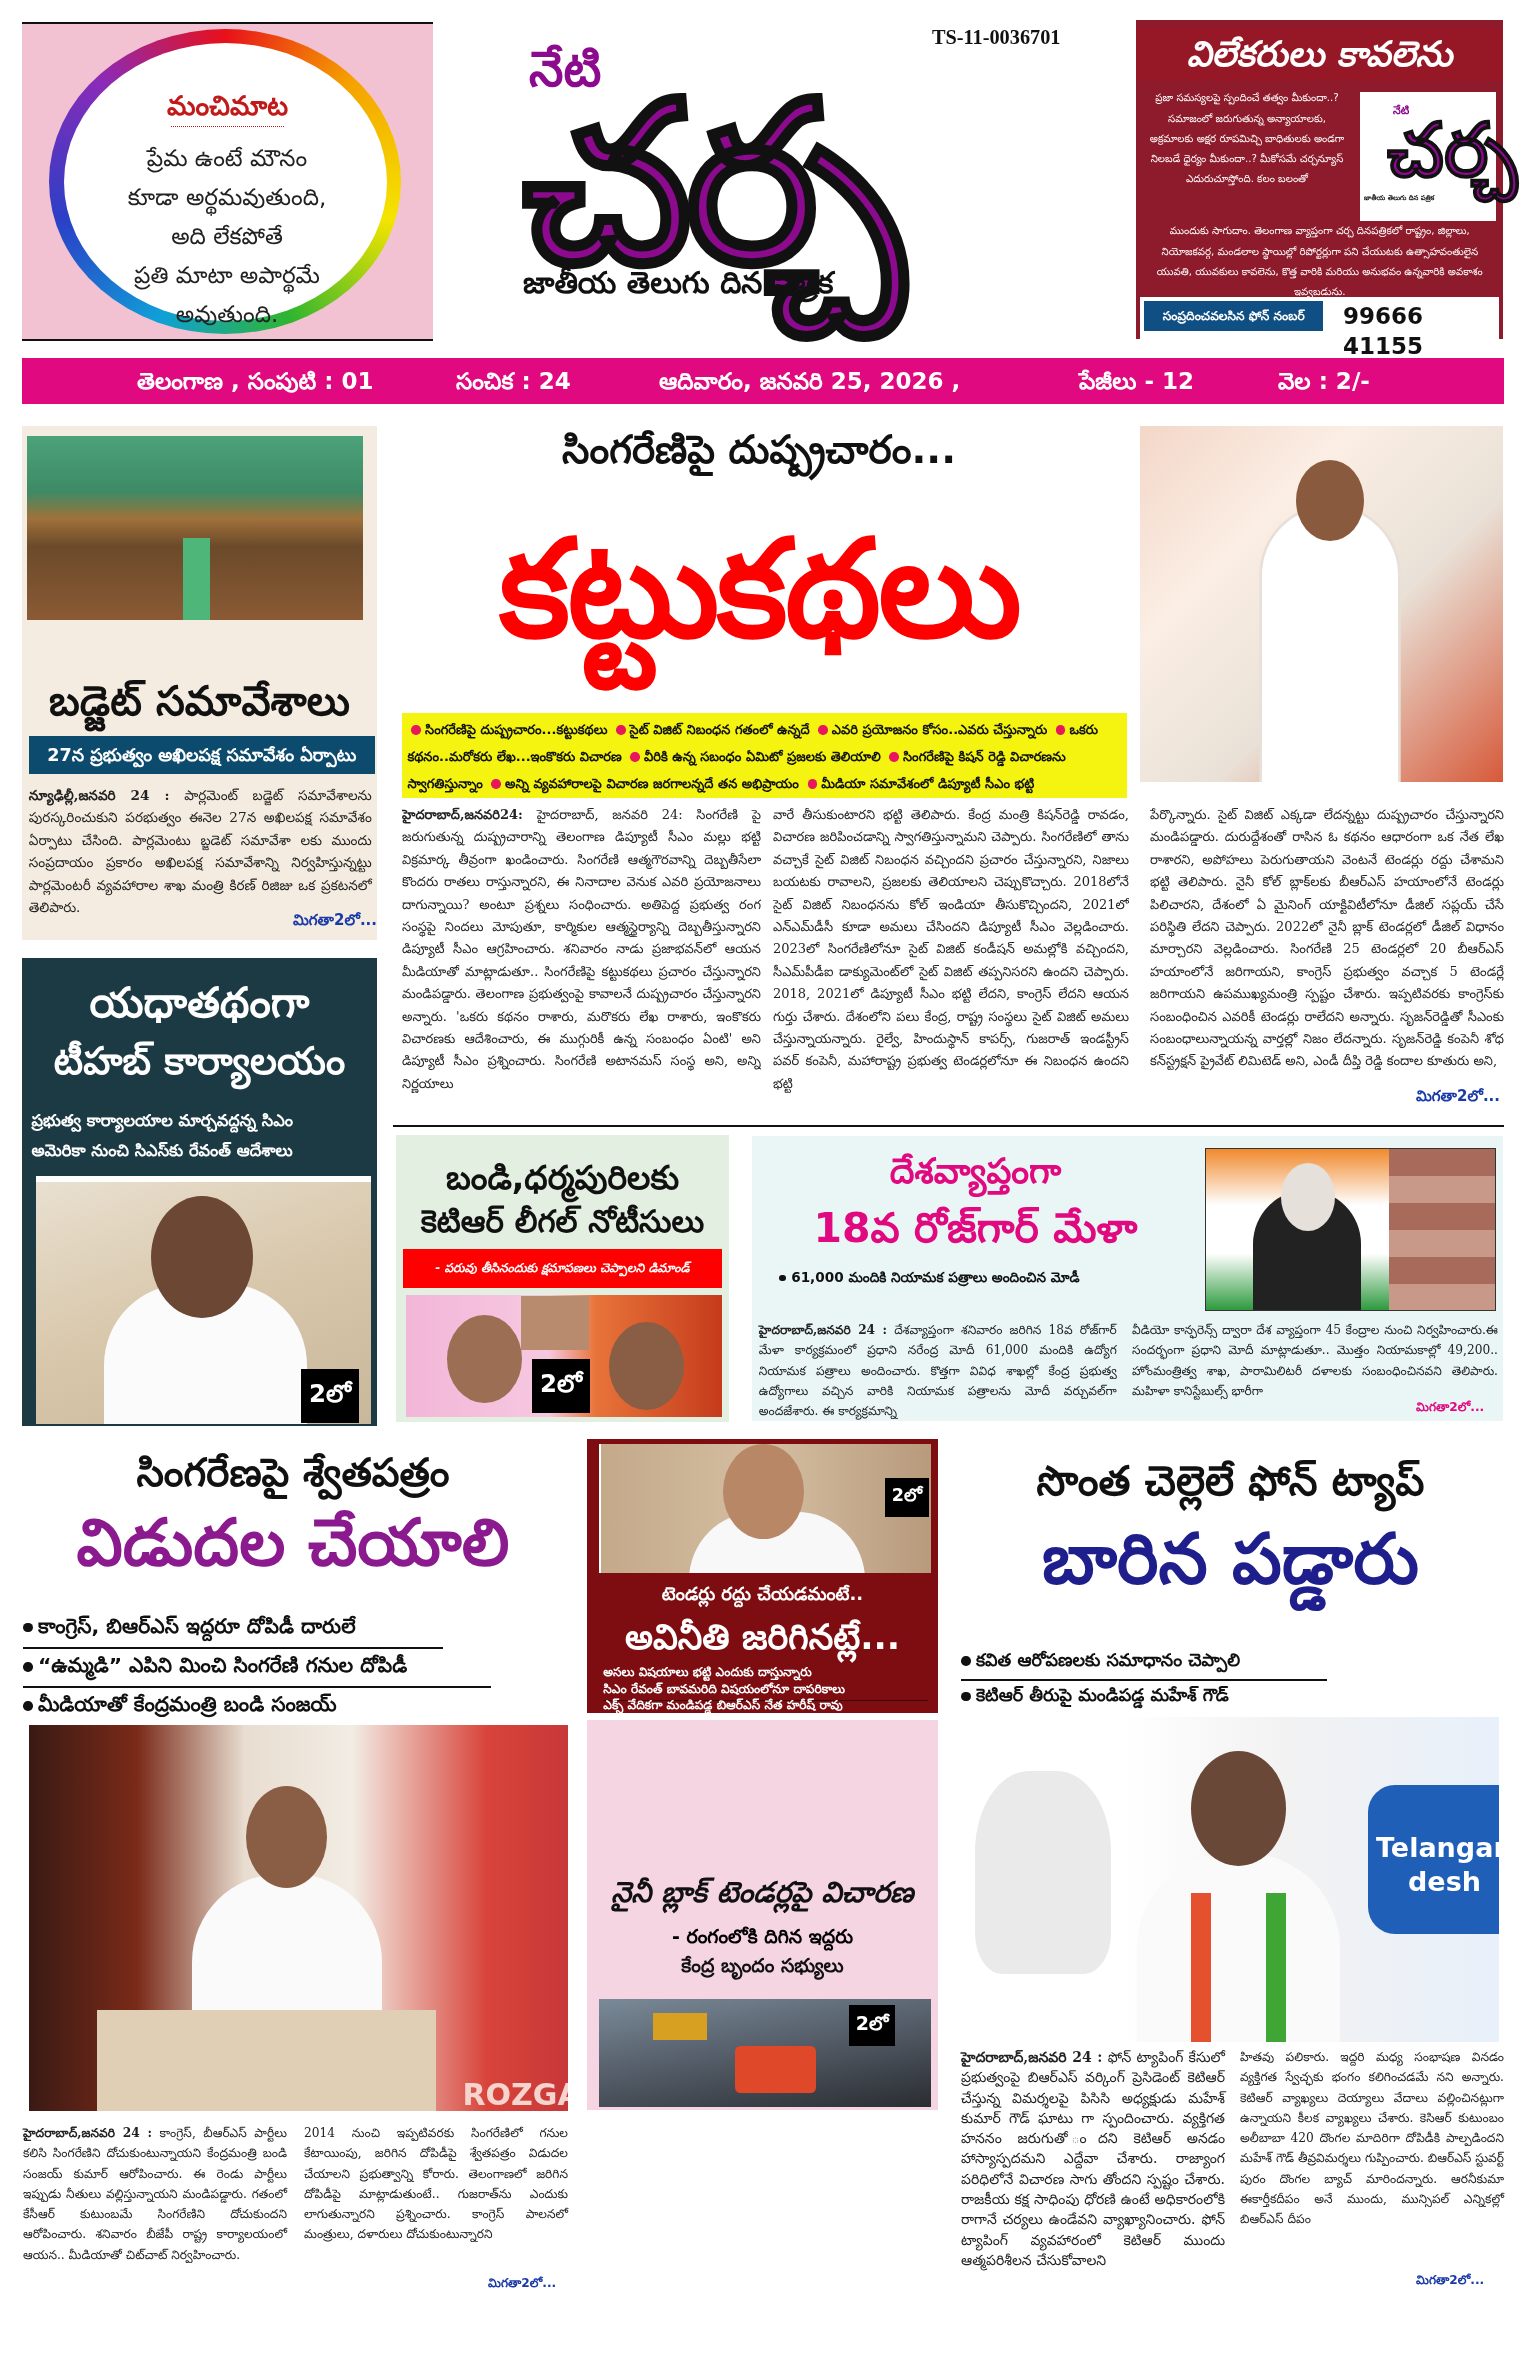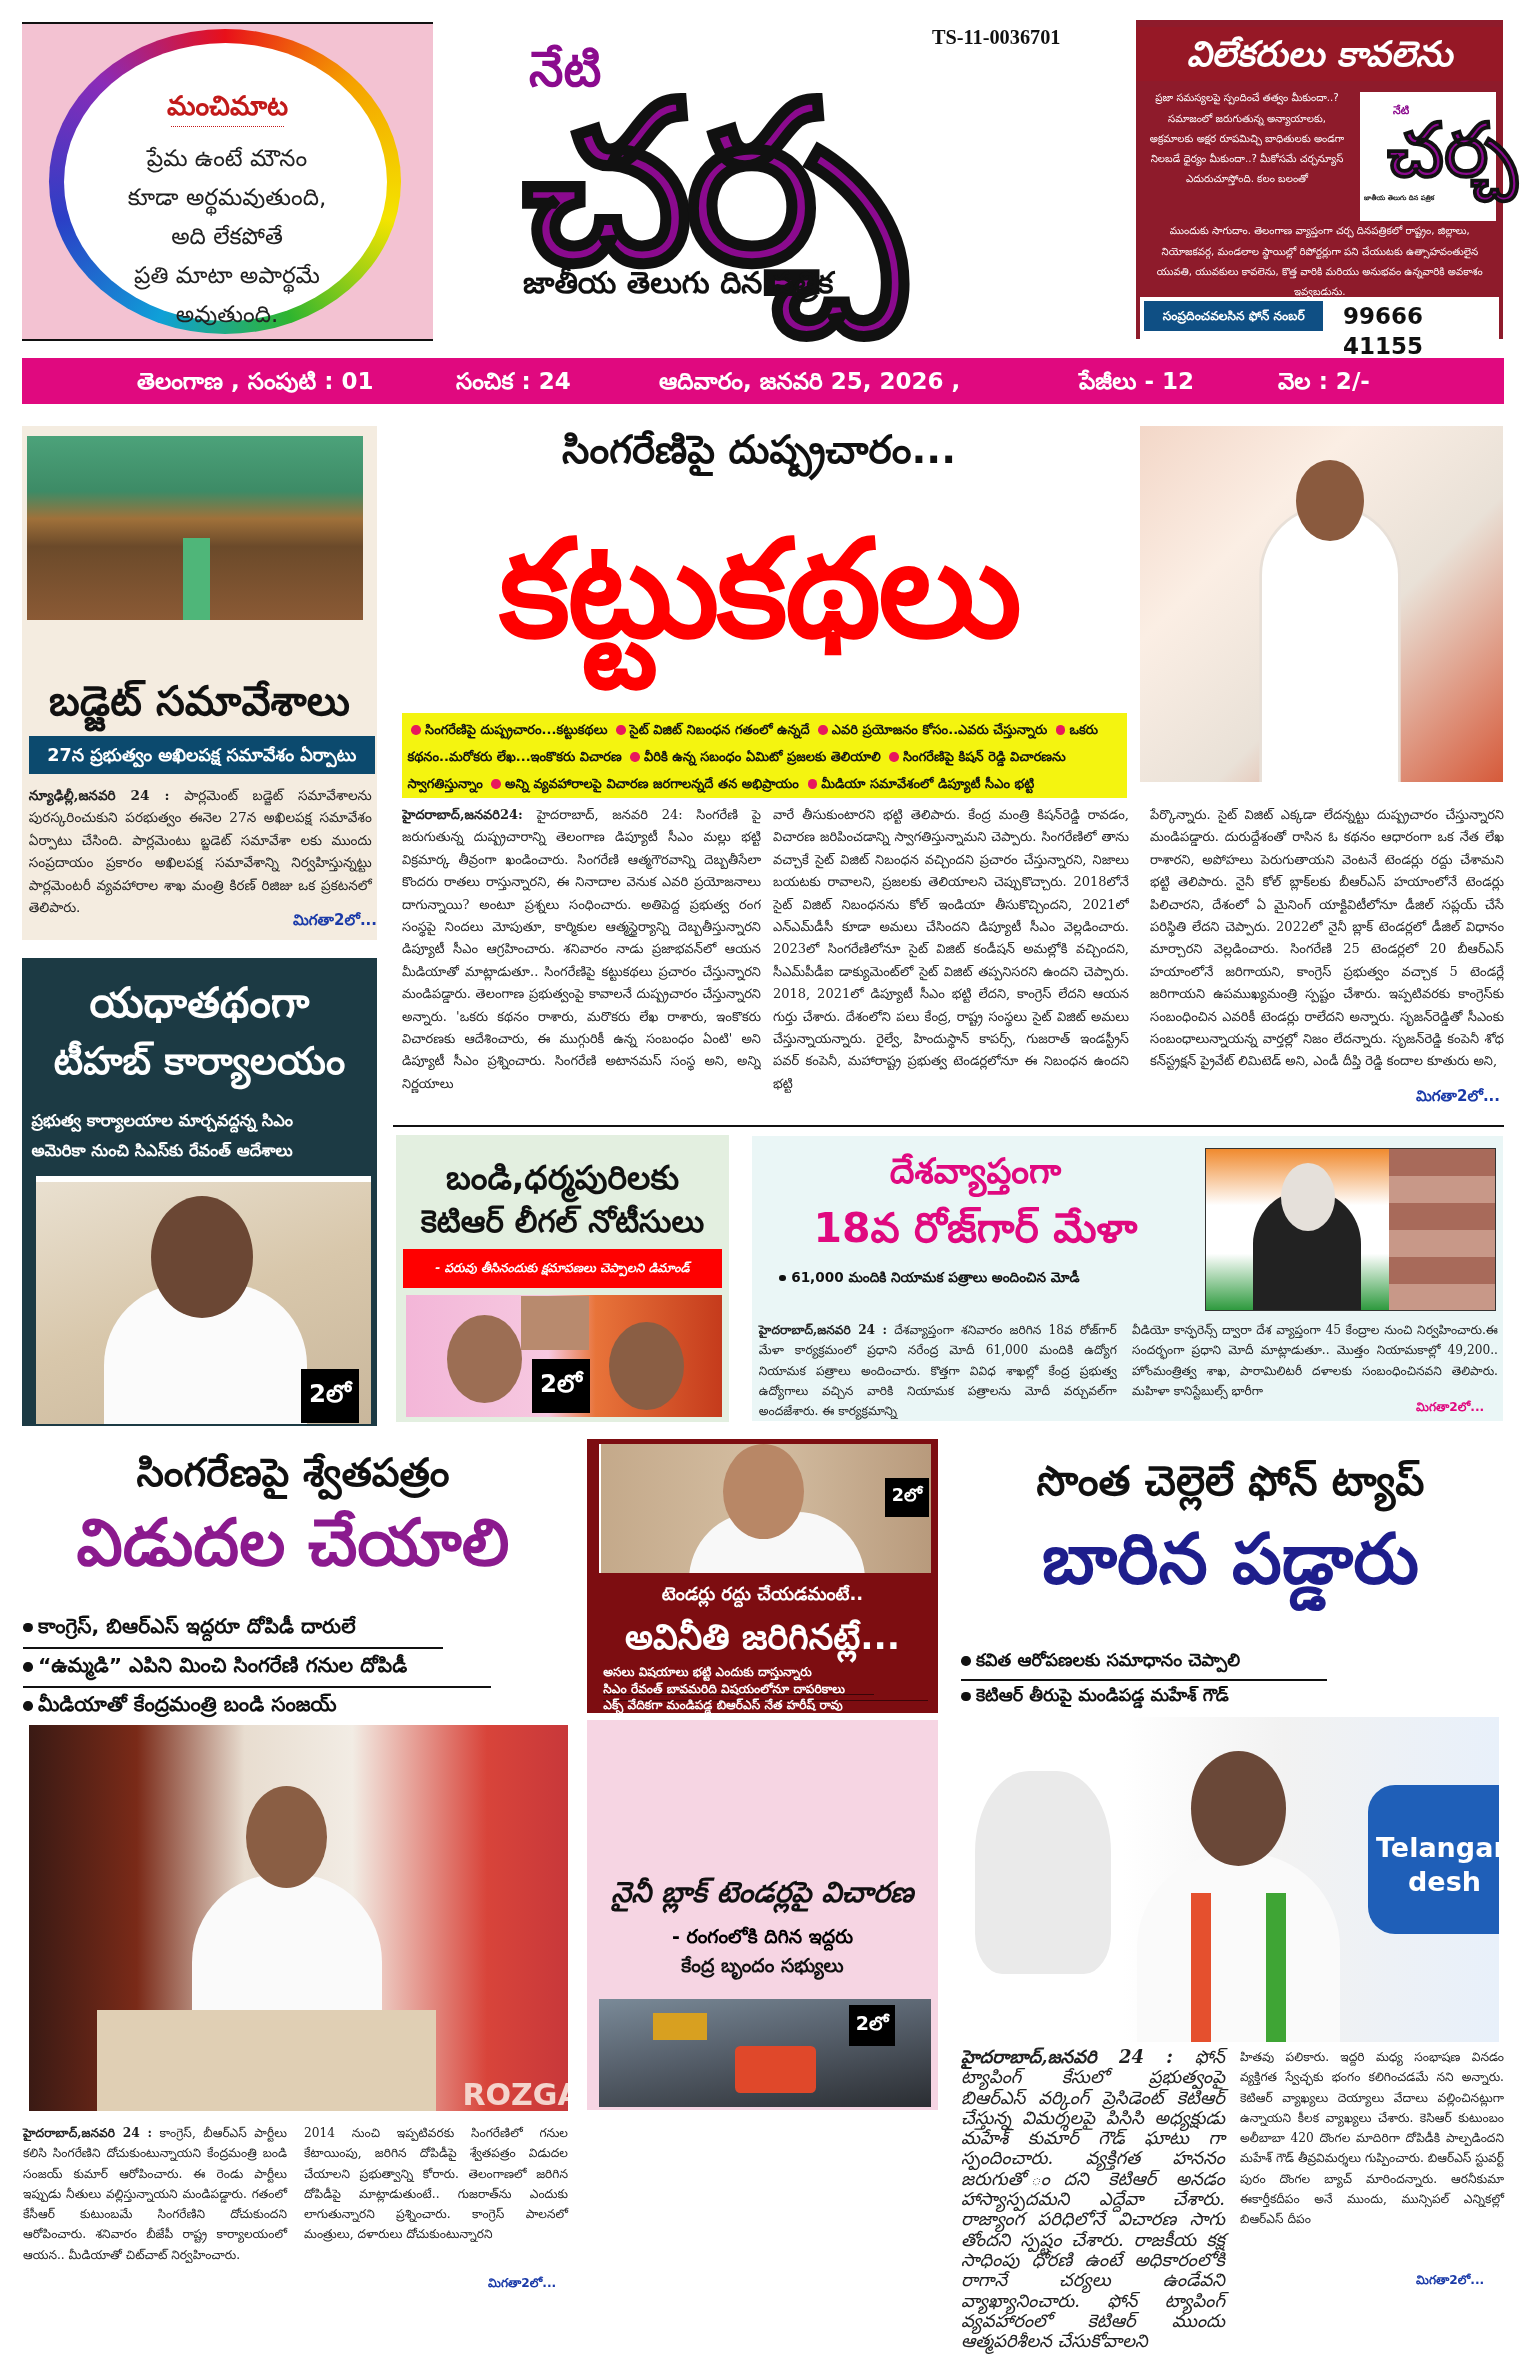--- a/index.html
+++ b/index.html
@@ -176,21 +176,21 @@
 <div class="abs more" style="left:488px;top:2276px;font-size:12.2px;">మిగతా2లో...</div>
 
 <div class="abs" style="left:587px;top:1439px;width:351px;height:274px;background:#7d0d11;">
   <div class="ph" style="left:12.2px;top:5.4px;width:332px;height:129px;background:linear-gradient(90deg,#c4a98a 0%,#d4bea2 50%,#b89a7c 100%);border-left:2.7px solid #fff;">
     <div class="abs" style="left:88px;top:68px;width:176px;height:81px;background:#f8f8f8;border-radius:68px 68px 0 0;"></div>
     <div class="abs" style="left:122px;top:0;width:81px;height:95px;background:#b88766;border-radius:50%;"></div>
   </div>
   <div class="badge2" style="left:298px;top:39px;font-size:17.6px;padding:6.8px 6.8px;">2లో</div>
   <div class="abs" style="left:0;width:351px;top:144px;text-align:center;font-size:18px;font-weight:bold;color:#fff;">టెండర్లు రద్దు చేయడమంటే..</div>
   <div class="abs" style="left:0;width:351px;top:178px;text-align:center;font-size:35px;font-weight:bold;color:#fff;">అవినీతి జరిగినట్లే...</div>
-  <div class="abs" style="left:16.3px;top:226px;width:271px;font-size:12.2px;font-weight:bold;color:#fff;border-bottom:1.4px solid #3a0508;padding-bottom:12px;">అసలు విషయాలు భట్టి ఎందుకు దాస్తున్నారు</div>
+  <div class="abs" style="left:16.3px;top:226px;width:271px;font-size:12.2px;font-weight:bold;color:#fff;border-bottom:1.4px solid #3a0508;padding-bottom:18px;">అసలు విషయాలు భట్టి ఎందుకు దాస్తున్నారు</div>
   <div class="abs" style="left:16.3px;top:243px;width:325px;font-size:12.2px;font-weight:bold;color:#fff;border-bottom:1.4px solid #3a0508;padding-bottom:1.4px;">సిఎం రేవంత్ బావమరిది విషయంలోనూ దాపరికాలు</div>
   <div class="abs" style="left:16.3px;top:259px;width:325px;font-size:12.2px;font-weight:bold;color:#fff;">ఎక్స్ వేదికగా మండిపడ్డ బిఆర్ఎస్ నేత హరీష్ రావు</div>
 </div>
 
 <div class="abs" style="left:587px;top:1720px;width:351px;height:390px;background:#f6d5e3;">
   <div class="abs" style="left:0;width:351px;top:156px;text-align:center;font-size:28.5px;font-weight:bold;font-style:italic;color:#111;">నైనీ బ్లాక్ టెండర్లపై విచారణ</div>
   <div class="abs" style="left:0;width:351px;top:205px;text-align:center;font-size:19px;font-weight:bold;color:#000000;">- రంగంలోకి దిగిన ఇద్దరు</div>
   <div class="abs" style="left:0;width:351px;top:234px;text-align:center;font-size:19px;font-weight:bold;color:#111;">కేంద్ర బృందం సభ్యులు</div>
   <div class="ph" style="left:12.2px;top:279px;width:332px;height:108px;background:linear-gradient(170deg,#7a8a98 0%,#5a6470 40%,#3a3f46 80%,#2a2d32 100%);">
     <div class="abs" style="left:136px;top:47px;width:81px;height:47px;background:#e0482a;border-radius:5.4px;"></div>
@@ -208,21 +208,21 @@
 <div class="ph" style="left:961px;top:1717px;width:538px;height:325px;background:linear-gradient(90deg,#fff 0%,#fff 30%,#f2f2f2 60%,#e8f0fa 100%);">
   <div class="abs" style="left:13.6px;top:54px;width:136px;height:203px;background:#eaeaea;border-radius:40% 40% 20% 20%;"></div>
   <div class="abs" style="left:176px;top:136px;width:203px;height:190px;background:#fafafa;border-radius:95px 95px 0 0;"></div>
   <div class="abs" style="left:230px;top:176px;width:20.3px;height:149px;background:#e5502e;"></div>
   <div class="abs" style="left:305px;top:176px;width:20.3px;height:149px;background:#3fa535;"></div>
   <div class="abs" style="left:230px;top:34px;width:95px;height:115px;background:#6a4838;border-radius:50%;"></div>
   <div class="abs" style="left:407px;top:68px;width:131px;height:149px;background:#1f5fb8;border-radius:27px 0 0 27px;"></div>
   <div class="abs" style="left:415px;top:115px;font-size:27px;font-weight:bold;color:#fff;">Telangana</div>
   <div class="abs" style="left:447px;top:149px;font-size:27px;font-weight:bold;color:#fff;">desh</div>
 </div>
-<div class="abs body-text" style="left:961px;top:2047px;width:264px;font-size:18px;line-height:20.3px;font-style:italic;">
+<div class="abs body-text" style="left:961px;top:2047px;width:264px;font-size:14px;line-height:20.3px;">
   <b>హైదరాబాద్,జనవరి 24 :</b>
   <span>ఫోన్ ట్యాపింగ్ కేసులో ప్రభుత్వంపై బిఆర్ఎస్ వర్కింగ్ ప్రెసిడెంట్ కెటిఆర్ చేస్తున్న విమర్శలపై పిసిసి అధ్యక్షుడు మహేశ్ కుమార్ గౌడ్ ఘాటు గా స్పందించారు. వ్యక్తిగత హననం జరుగుతో ందని కెటిఆర్ అనడం హాస్యాస్పదమని ఎద్దేవా చేశారు. రాజ్యాంగ పరిధిలోనే విచారణ సాగు తోందని స్పష్టం చేశారు. రాజకీయ కక్ష సాధింపు ధోరణి ఉంటే అధికారంలోకి రాగానే చర్యలు ఉండేవని వ్యాఖ్యానించారు. ఫోన్ ట్యాపింగ్ వ్యవహారంలో కెటిఆర్ ముందు ఆత్మపరిశీలన చేసుకోవాలని</span>
 </div>
 <div class="abs body-text" style="left:1240px;top:2047px;width:264px;font-size:12.2px;line-height:20.3px;">
   <span>హితవు పలికారు. ఇద్దరి మధ్య సంభాషణ వినడం వ్యక్తిగత స్వేచ్ఛకు భంగం కలిగించడమే నని అన్నారు. కెటిఆర్ వ్యాఖ్యలు దెయ్యాలు వేదాలు వల్లించినట్లుగా ఉన్నాయని కీలక వ్యాఖ్యలు చేశారు. కెసిఆర్ కుటుంబం అలీబాబా 420 దొంగల మాదిరిగా దోపిడీకి పాల్పడిందని మహేశ్ గౌడ్ తీవ్రవిమర్శలు గుప్పించారు. బిఆర్ఎస్ స్టువర్ట్ పురం దొంగల బ్యాచ్ మారిందన్నారు. ఆరనీకుమా ఈకార్తీకదీపం అనే ముందు, మున్సిపల్ ఎన్నికల్లో బిఆర్ఎస్ దీపం</span>
 </div>
 <div class="abs more" style="left:1416px;top:2273px;font-size:12.2px;">మిగతా2లో...</div>
 
 
 </body></html>

